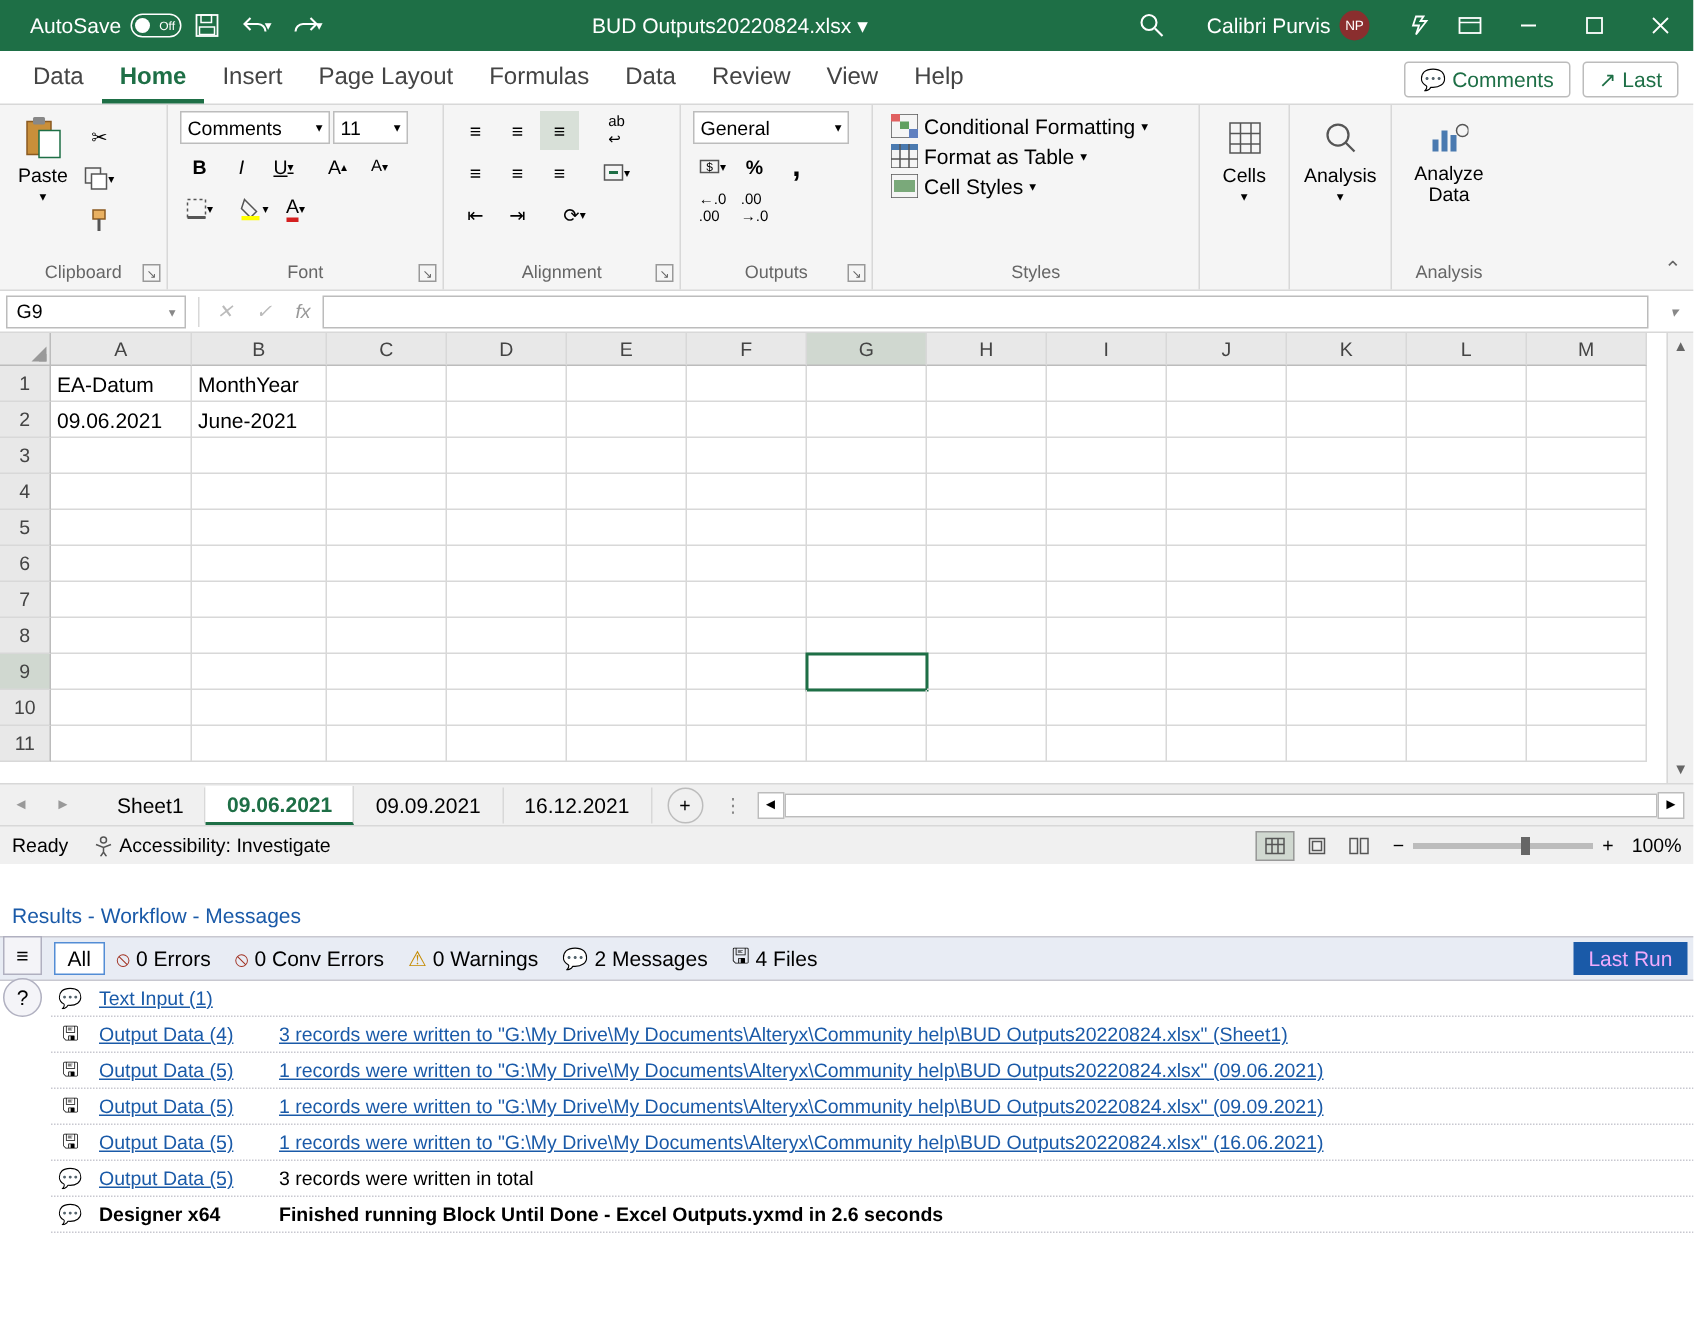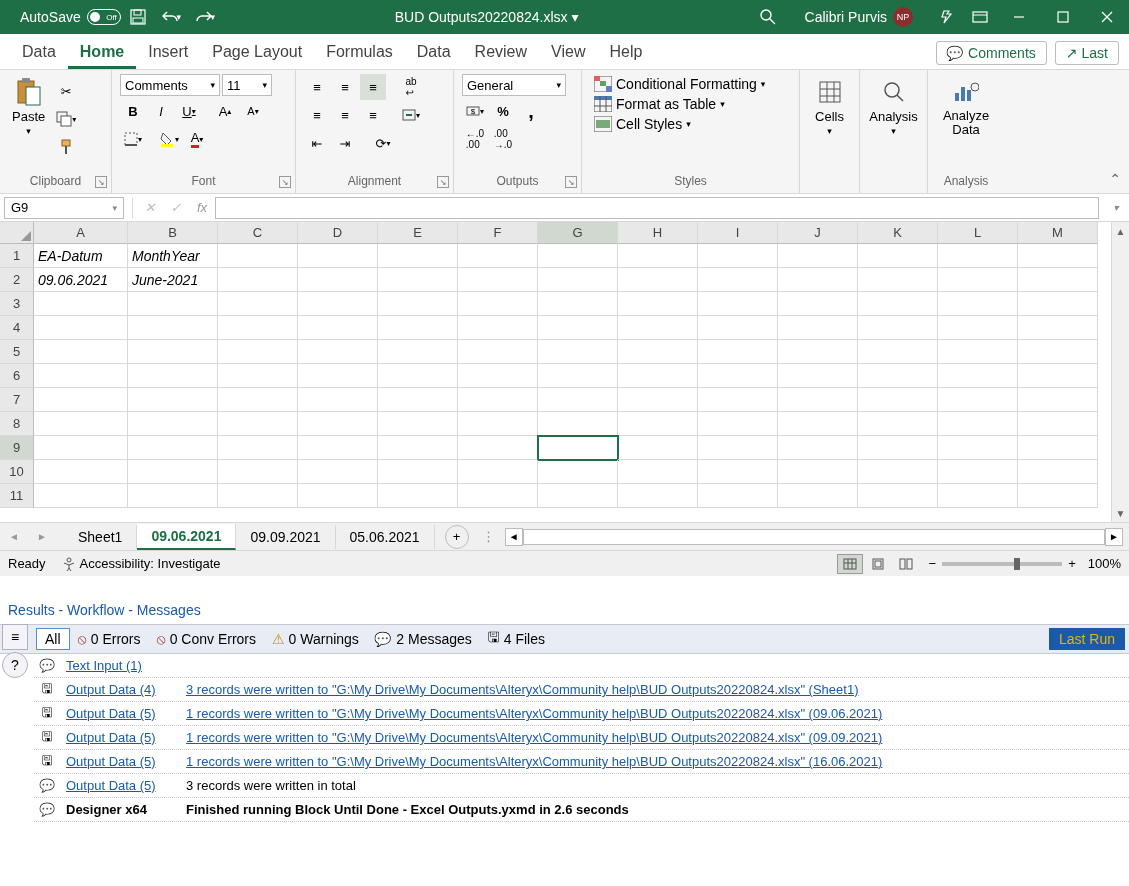--- a/index.html
+++ b/index.html
@@ -50,21 +50,21 @@
 .grid-wrap { height: 300px; display:flex; position:relative; }
 .rowhdrs { width:34px; }
 .selectall { height:22px; background:#e8e8e8; border-right:1px solid #bcbcbc; border-bottom:1px solid #bcbcbc; position:relative; }
 .selectall::after { content:""; position:absolute; right:2px; bottom:2px; border:5px solid transparent; border-right-color:#999; border-bottom-color:#999; }
 .rowh { height:24px; background:#e8e8e8; border-right:1px solid #bcbcbc; border-bottom:1px solid #d8d8d8; display:flex; align-items:center; justify-content:center; font-size:13px; color:#444; }
 .colhdrs { display:flex; height:22px; }
 .colh { background:#e8e8e8; border-right:1px solid #d8d8d8; border-bottom:1px solid #bcbcbc; display:flex; align-items:center; justify-content:center; font-size:13px; color:#444; }
 .colh.sel { background:#d0d8d0; }
 .rowh.sel { background:#d0d8d0; }
 .cells { position:relative; }
-.row { display:flex; height:24px;font-style:italic; }
+.row { display:flex; height:24px; }
 .cell { border-right:1px solid #d8d8d8; border-bottom:1px solid #d8d8d8; font-size:14px; padding:0 4px; display:flex; align-items:center; overflow:hidden; }
 .cell.sel { outline:2px solid #1e6f46; outline-offset:-1px; }
 .vscroll { width:18px; background:#f0f0f0; border-left:1px solid #d8d8d8; display:flex; flex-direction:column; }
 .vscroll .arrow { height:18px; display:flex; align-items:center; justify-content:center; font-size:10px; color:#666; cursor:pointer; }
 .vscroll .track { flex:1; }
 
 
 .sheettabs { height:28px; background:#f0f0f0; border-top:1px solid #d8d8d8; display:flex; align-items:center; }
 .navarrow { width:20px; height:20px; display:flex; align-items:center; justify-content:center; color:#999; font-size:10px; cursor:pointer; margin:0 4px; }
 .sheettab { padding:4px 14px; font-size:14px; cursor:pointer; border-right:1px solid #d8d8d8; background:#f0f0f0; }
@@ -82,21 +82,21 @@
 .zoom { display:flex; align-items:center; gap:6px; margin-left:10px; }
 .zoomslider { width:120px; height:4px; background:#bcbcbc; position:relative; }
 .zoomslider::after { content:""; position:absolute; left:60%; top:-4px; width:6px; height:12px; background:#666; }
 
 
 .results-gap { height:20px; background:#fff; }
 .results-title { padding:6px 8px; font-size:14px; color:#1a5aa8; }
 .results-bar { background:#e8ecf4; border-top:1px solid #c8c8d0; border-bottom:1px solid #c8c8d0; height:30px; display:flex; align-items:center; padding:0 4px; position:relative; }
 .results-bar .pillbtn { padding:2px 8px; display:flex; align-items:center; gap:4px; font-size:14px; cursor:pointer; }
 .results-bar .pillbtn.allbtn { border:1px solid #538dd5; background:#fff; }
-.lastrun { position:absolute; right:4px; background:#1a5aa8; color:#eab308; padding:3px 10px; font-size:14px; }
+.lastrun { position:absolute; right:4px; background:#1a5aa8; color:#f0abfc; padding:3px 10px; font-size:14px; }
 .sideicons { position:absolute; left:2px; top:0; width:30px; display:flex; flex-direction:column; }
 .sideicons .sbtn { width:26px; height:26px; border:1px solid #b0b0c0; background:#f4f4f8; display:flex; align-items:center; justify-content:center; margin-bottom:2px; font-size:14px; cursor:pointer; }
 .results-panel { position:relative; padding-left:34px; background:#fff; }
 .msgrow { display:flex; height:24px; align-items:center; border-bottom:1px dotted #c8c8d0; }
 .msgrow .ico { width:26px; display:flex; align-items:center; justify-content:center; }
 .msgrow .lnk { color:#1a5aa8; text-decoration:underline; cursor:pointer; padding:0 6px; min-width:120px; }
 .msgrow .txt { padding:0 6px; flex:1; }
 .msgrow.bold .txt, .msgrow.bold .plain { font-weight:700; }
 .msgrow .plain { padding:0 6px; }
 .stopc { color:#a03020; }
@@ -649,21 +649,21 @@
   </div>
 </div>
 
 <div class="sheettabs">
   <div class="navarrow">◄</div>
   <div class="navarrow">►</div>
   <div style="width:8px"></div>
   <div class="sheettab">Sheet1</div>
   <div class="sheettab active">09.06.2021</div>
   <div class="sheettab">09.09.2021</div>
-  <div class="sheettab">05.06.2021</div>
+  <div class="sheettab">16.12.2021</div>
   <div class="addsheet">+</div>
   <div style="flex:0 0 20px;display:flex;align-items:center;justify-content:center;color:#888">⋮</div>
   <div class="hscroll">
     <div class="arrow">◄</div>
     <div class="track"></div>
     <div class="arrow">►</div>
   </div>
 </div>
 
 <div class="statusbar">

